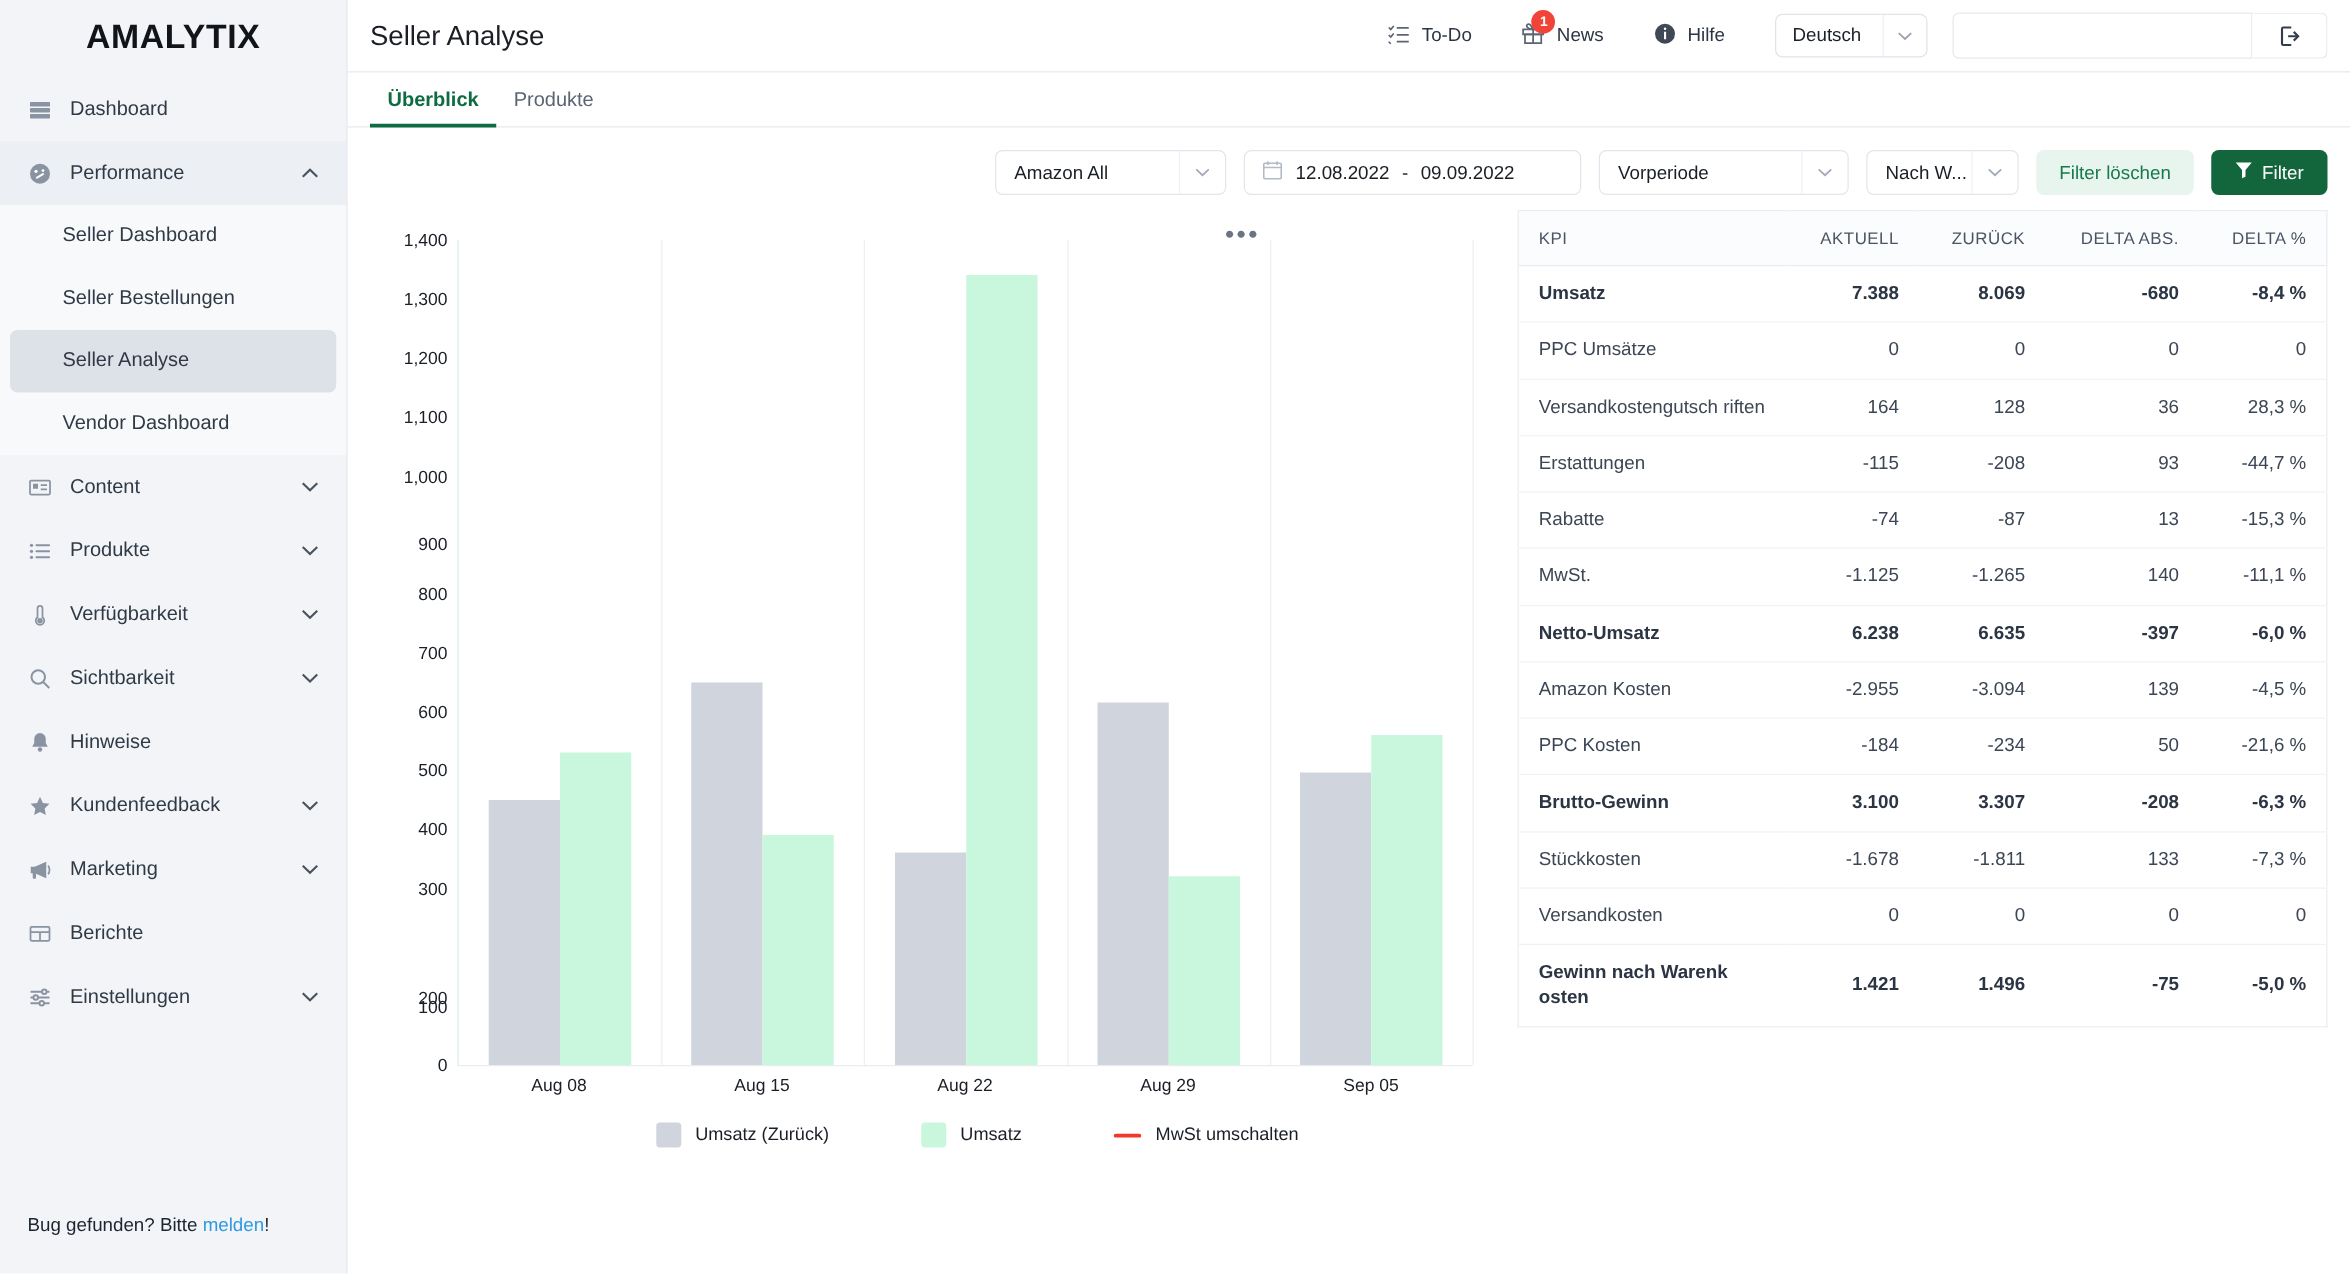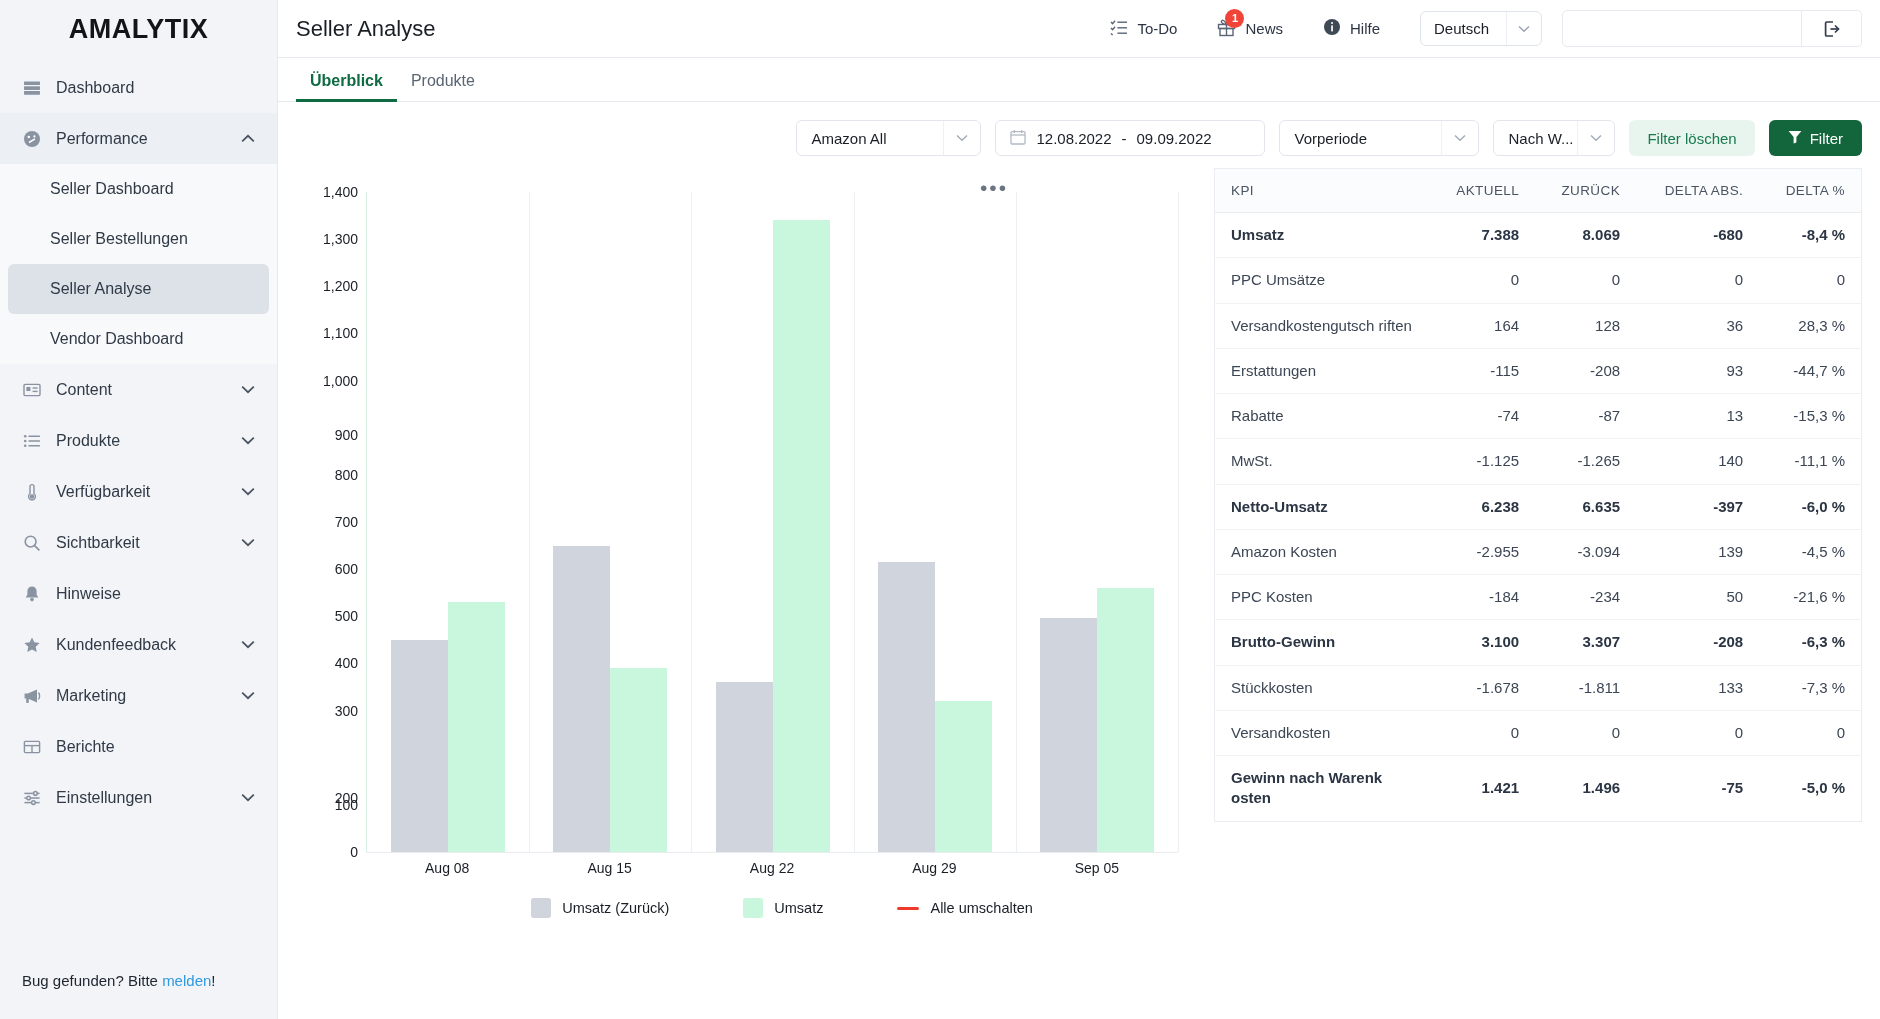--- a/index.html
+++ b/index.html
@@ -510,21 +510,21 @@
               <div class="legend-item">
                 <span class="swatch" style="background:#d0d4dc"></span>
                 <span>Umsatz (Zurück)</span>
               </div>
               <div class="legend-item">
                 <span class="swatch" style="background:#c8f7dd"></span>
                 <span>Umsatz</span>
               </div>
               <div class="legend-item">
                 <span class="legend-line" style="background:#f0392b"></span>
-                <span>Alle umschalten</span>
+                <span>MwSt umschalten</span>
               </div>
             </div>
         </div>
 
       </div>
 
       <div class="table-panel">
         <table class="kpi">
           <thead>
               <tr id="thead-row">

